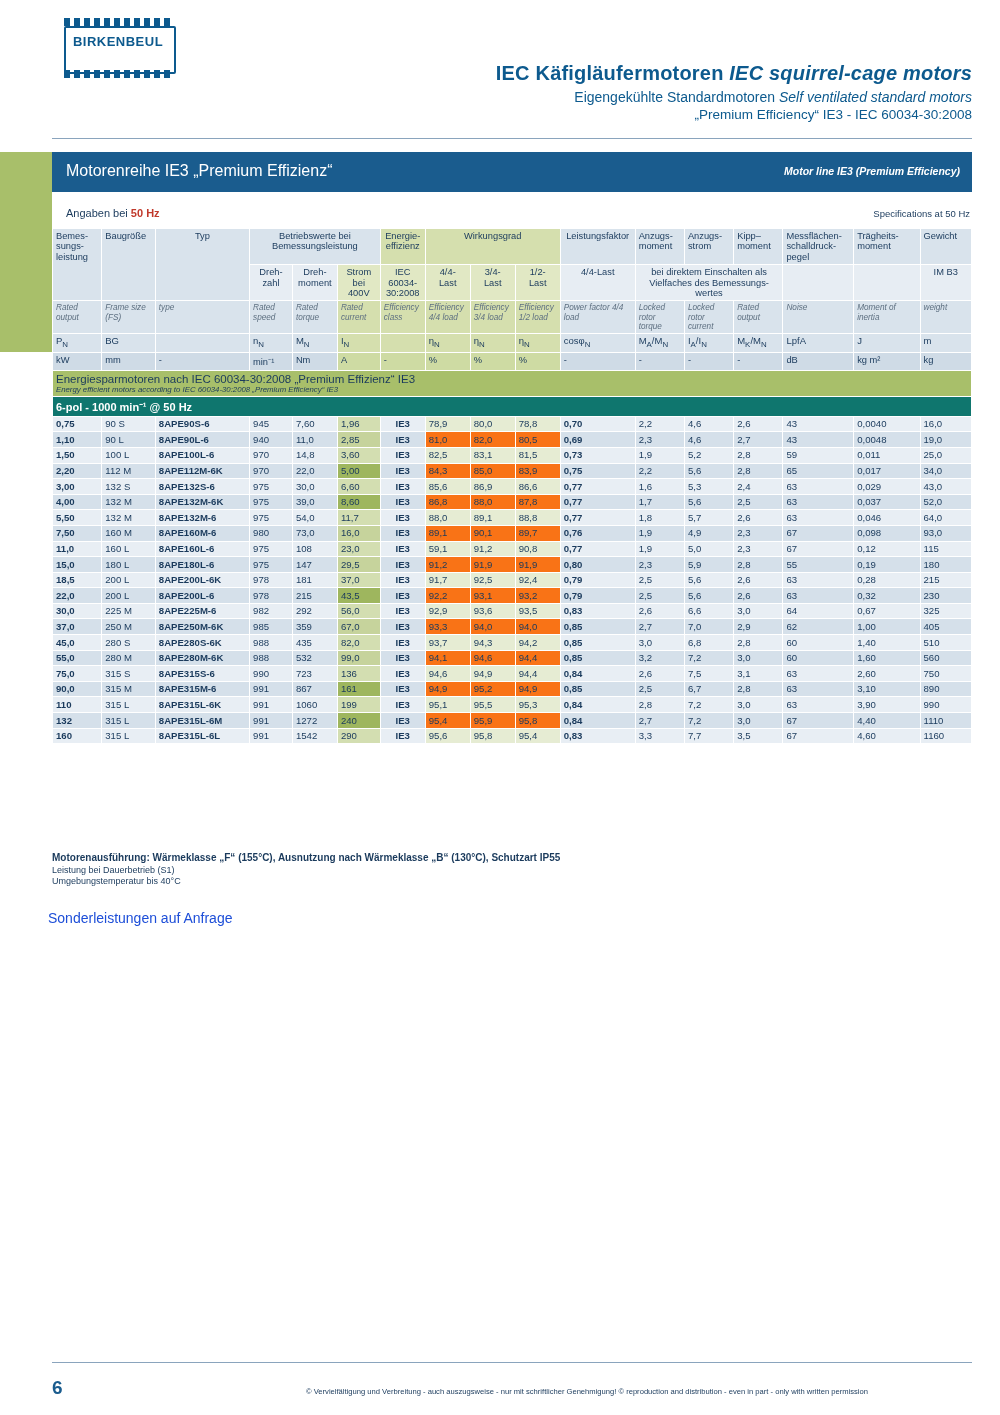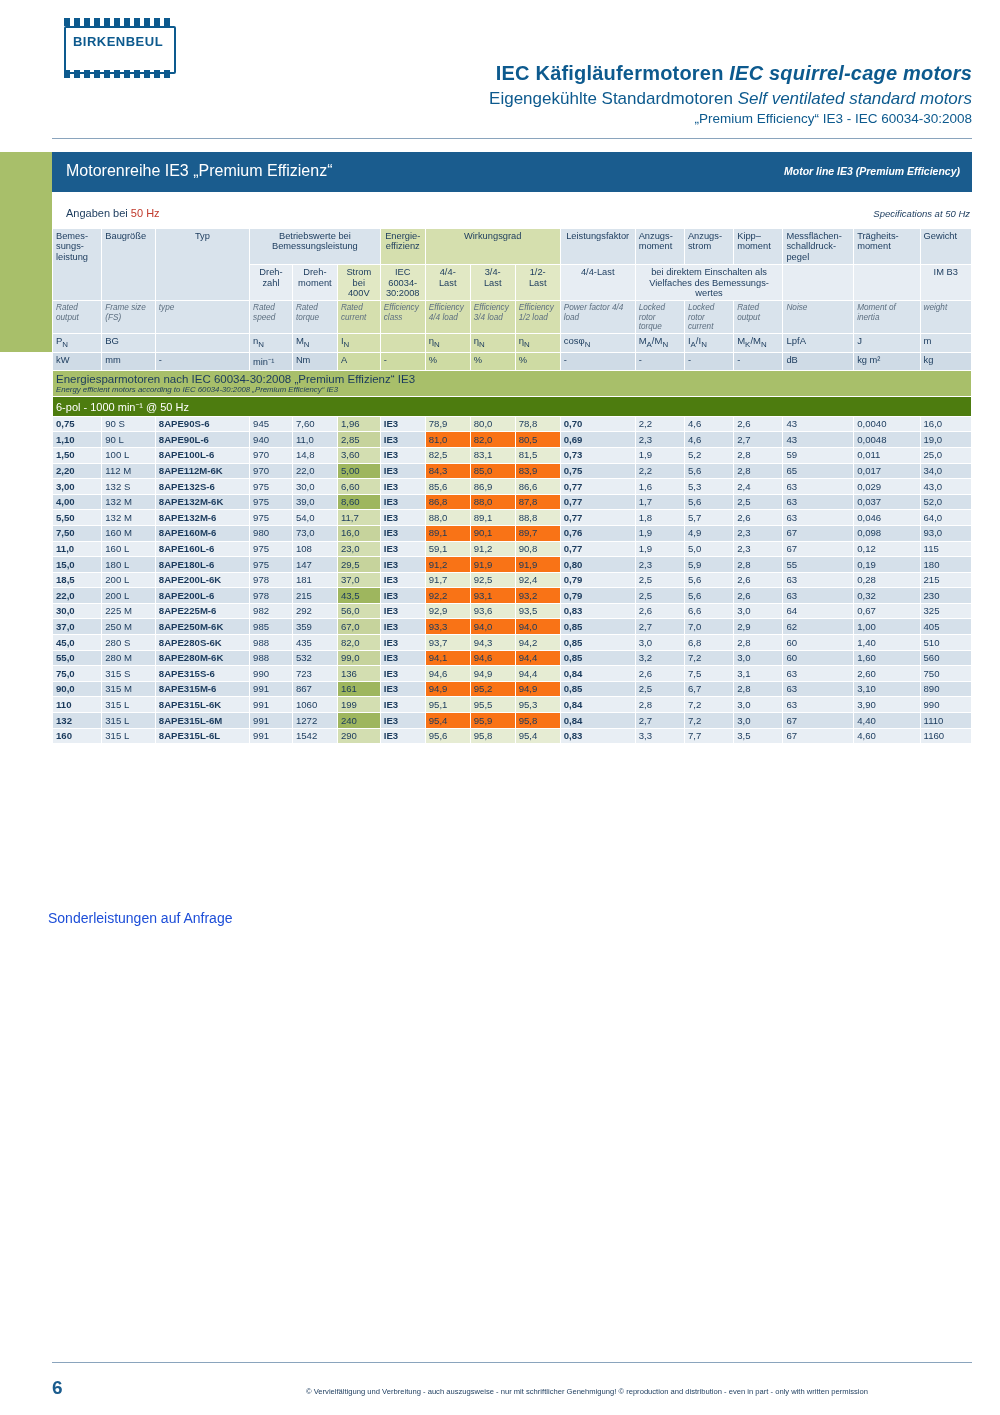--- a/index.html
+++ b/index.html
@@ -19,57 +19,57 @@
   .logo .txt{position:absolute;left:0;top:16px;width:132px;text-align:center;font-weight:bold;font-size:13px;letter-spacing:0.5px;color:#0d5a8e;font-family:"Liberation Sans",sans-serif;}
   .logo .teeth{position:absolute;left:12px;top:0;width:108px;height:8px;}
   .logo .teeth span{position:absolute;top:0;width:6px;height:8px;background:#0d5a8e;}
   .logo .teeth2{position:absolute;left:12px;top:52px;width:108px;height:8px;}
   .logo .teeth2 span{position:absolute;top:0;width:6px;height:8px;background:#0d5a8e;}
 
   
   .hdr{position:absolute;right:28px;top:62px;text-align:right;}
   .hdr .l1{font-size:20px;font-weight:bold;color:#0d5a8e;letter-spacing:0.2px;}
   .hdr .l1 i{font-style:italic;}
-  .hdr .l2{font-size:17px;color:#0d5a8e;margin-top:4px;}
+  .hdr .l2{font-size:14px;color:#0d5a8e;margin-top:4px;}
   .hdr .l2 i{font-style:italic;}
   .hdr .l3{font-size:13.5px;color:#0d5a8e;margin-top:2px;}
   .hdr-rule{position:absolute;left:52px;right:28px;top:138px;height:1px;background:#8aa4bd;}
 
   
   .band{position:absolute;left:52px;right:28px;top:152px;height:40px;background:#1a5c8e;}
   .band .de{position:absolute;left:14px;top:10px;font-size:16px;color:#fff;}
   .band .en{position:absolute;right:12px;top:13px;font-size:10.5px;font-style:italic;font-weight:bold;color:#fff;}
 
   
   .specs{position:absolute;left:66px;top:207px;font-size:11px;color:#1a3a5c;}
-  .specs b{color:#c0392b;font-weight:normal;}
-  .specs-en{position:absolute;right:30px;top:208px;font-size:9.5px;font-style:italic;color:#1a3a5c;}
+  .specs b{color:#c0392b;font-weight:bold;}
+  .specs-en{position:absolute;right:30px;top:208px;font-size:9.5px;color:#1a3a5c;}
 
   
   table.main{position:absolute;left:52px;top:228px;width:920px;border-collapse:collapse;table-layout:fixed;}
   table.main td,table.main th{border:1px solid #ffffff;vertical-align:top;padding:2px 3px;}
   .hcell{background:#d9e3ec;color:#1a3a5c;font-size:9.3px;line-height:1.12;font-weight:normal;text-align:left;}
   .hcell.green{background:#d5dfae;}
   .hcell.mid{background:#e7edf3;}
   .hcell.midgreen{background:#e1e8c4;}
   .hcell.it{font-style:italic;color:#5d6f80;font-size:8.2px;}
   .hcell.sym{font-size:9.5px;}
   .hcell.ctr{text-align:center;}
   .unitrow td{background:#cfdbe6;font-size:9.3px;}
   .unitrow td.green{background:#cedba3;}
 
   
   .sec-green{background:#a8bf6a;color:#1a3a5c;}
   .sec-green .de{font-size:11.5px;font-weight:normal;}
   .sec-green .en{font-size:7.8px;font-style:italic;}
-  .sec-blue{background:#4d7c0f;color:#ffffff;font-size:11px;font-weight:normal;}
+  .sec-blue{background:#0f766e;color:#ffffff;font-size:11px;font-weight:bold;}
 
   
   tr.data td{font-size:9.6px;color:#1a3a5c;padding:2.5px 3px;line-height:1;}
-  tr.data td.c{}
+  tr.data td.c{text-align:center;}
   tr.data td.b{font-weight:bold;}
   tr.r0 td{background:#e8eef4;}
   tr.r1 td{background:#d5e0ea;}
   tr.r0 td.g{background:#e6ecd3;}
   tr.r1 td.g{background:#f97316;}
   tr.r0 td.g2{background:#d3deb1;}
   tr.r1 td.g2{background:#c6d39c;}
   tr.r1 td.hl{background:#9eb65e;}
 
   
@@ -695,20 +695,25 @@
           <td class="">3,3</td>
           <td class="">7,7</td>
           <td class="">3,5</td>
           <td class="">67</td>
           <td class="">4,60</td>
           <td class="">1160</td>
         </tr>
       </tbody>
   </table>
 
+  <div class="fn">
+    <div class="f1">Motorenausführung: Wärmeklasse „F“ (155°C), Ausnutzung nach Wärmeklasse „B“ (130°C), Schutzart IP55</div>
+    <div class="f2">Leistung bei Dauerbetrieb (S1)</div>
+    <div class="f3">Umgebungstemperatur bis 40°C</div>
+  </div>
 
   <div class="sonder">Sonderleistungen auf Anfrage</div>
 
   <div class="foot-rule"></div>
   <div class="pageno">6</div>
   <div class="copy">
     <div>© Vervielfältigung und Verbreitung - auch auszugsweise - nur mit schriftlicher Genehmigung! © reproduction and distribution - even in part - only with written permission</div>
   </div>
 
 </div>

